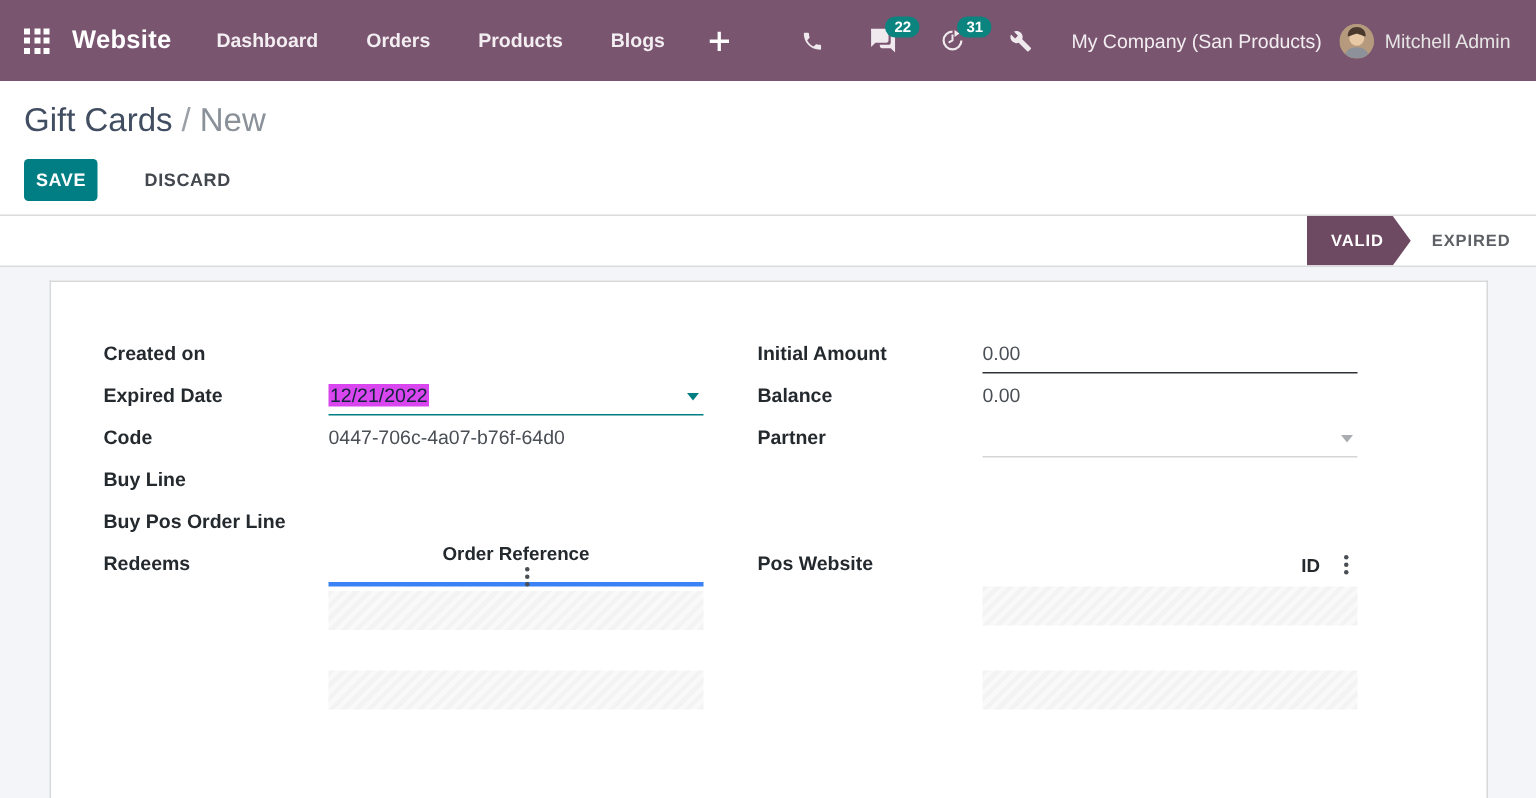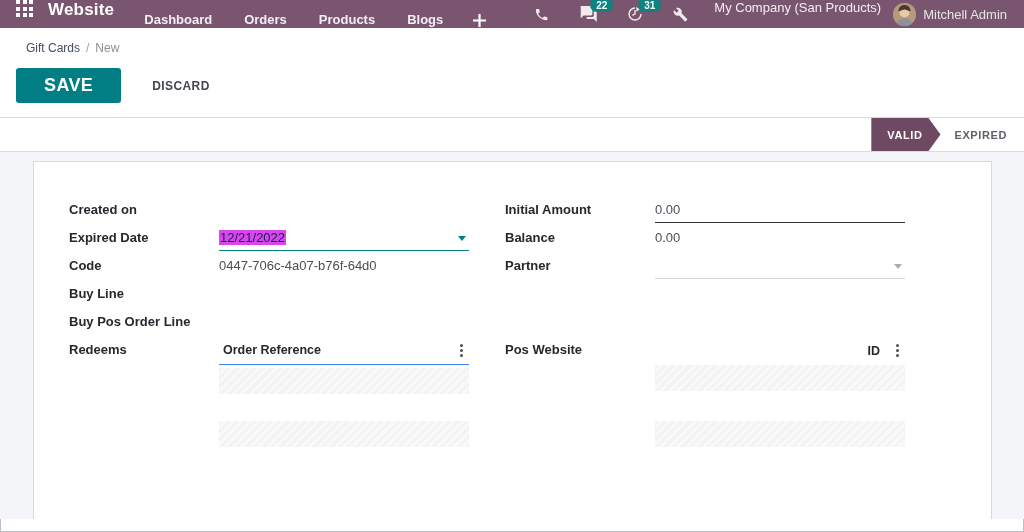--- a/index.html
+++ b/index.html
@@ -7,22 +7,22 @@
   body {
     font-family: "Liberation Sans", sans-serif;
     background:#fff;
     position:relative;
     box-shadow: inset 0 0 0 1px #bcc0c4;
   }
   ::selection { background:#3297fd; color:#10243a; }
 
   
   .navbar {
-    height:28px; background:#7a556f; color:#fff;
-    display:flex; font-size:13px;
+    height:54px; background:#7a556f; color:#fff;
+    display:flex; align-items:center; font-size:13px;
   }
   .apps-grid {
     width:17px; height:17px; margin-left:16px; cursor:pointer;
     display:grid; grid-template-columns:repeat(3,4px); grid-template-rows:repeat(3,4px);
     gap:2.5px;
   }
   .apps-grid span { background:#fff; }
   .brand { font-size:17px; font-weight:bold; margin:0 14px 0 15px; cursor:pointer; letter-spacing:.2px;}
   .menu { display:flex; height:40px; }
   .menu .nav-item {
@@ -37,29 +37,29 @@
     background:#0b837f; color:#fff; font-size:10px; font-weight:bold;
     padding:1.5px 6px; border-radius:9px; line-height:11px;
   }
   .company { margin-left:26px; cursor:pointer; color:#f3eef2; }
   .user-menu { margin-left:auto; margin-right:17px; display:flex; align-items:center; cursor:pointer; }
   .avatar { width:23px; height:23px; border-radius:50%; overflow:hidden; margin-right:7px; background:#9d8273; flex:none;}
   .user-name { color:#e5e5e5; }
 
   
   .control-panel { height:90px; border-bottom:1px solid #d9dbdd; padding:13px 16px 0 16px; background:#fff; }
-  .breadcrumb { font-size:12px; color:#8a9198;margin-left:10px; }
+  .breadcrumb { font-size:22px; color:#8a9198; }
   .breadcrumb .bc-parent { color:#414d61; cursor:pointer; }
   .breadcrumb .bc-sep { margin:0 6px; color:#9aa0a6; }
   .breadcrumb .bc-current { color:#8a9198; }
   .btn-row { margin-top:13px; display:flex; align-items:center; }
   .btn-save {
     background:#017e84; color:#fff; border:none; font-family:inherit;
-    font-size:18px; font-weight:bold; letter-spacing:.4px;
-    padding:7px 28px; border-radius:3px; cursor:pointer;
+    font-size:12px; font-weight:bold; letter-spacing:.4px;
+    padding:7px 8px; border-radius:3px; cursor:pointer;
   }
   .btn-discard {
     background:none; border:none; font-family:inherit; margin-left:31px;
     font-size:12px; font-weight:bold; letter-spacing:.4px; color:#43484e; cursor:pointer;
   }
 
   
   .status-row {
     height:34px; background:#fff; border-bottom:1px solid #d9dbdd;
     display:flex; justify-content:flex-end; align-items:stretch;
@@ -97,21 +97,21 @@
     border-left:4px solid transparent; border-right:4px solid transparent;
   }
   .caret.teal { border-top:5px solid #017e84; }
   .caret.gray { border-top:5px solid #a9adb2; }
 
   
   .o2m-list { width:250px; }
   .o2m-header {
     height:29px; display:flex; align-items:center; padding:0 4px 0 4px;
   }
-  .o2m-header.bordered { border-bottom:1px solid #3b82f6; }
+  .o2m-header.bordered { border-bottom:3px solid #3b82f6;flex-direction:column; }
   .o2m-header .col-title { font-size:12.5px; font-weight:bold; color:#24292e; }
   .o2m-header .col-title.right { margin-left:auto; text-align:right; }
   .o2m-header .spacer { flex:1; }
   .kebab { display:flex; flex-direction:column; gap:2px; margin-left:14px; cursor:pointer; padding:2px; }
   .kebab i { width:3px; height:3px; border-radius:50%; background:#4a4f55; }
   .stripe-row {
     height:26px;
     background:repeating-linear-gradient(135deg,#f3f3f4 0 3px,#f9f9fa 3px 6px);
   }
   .stripe-row.first { margin-top:3px; }

